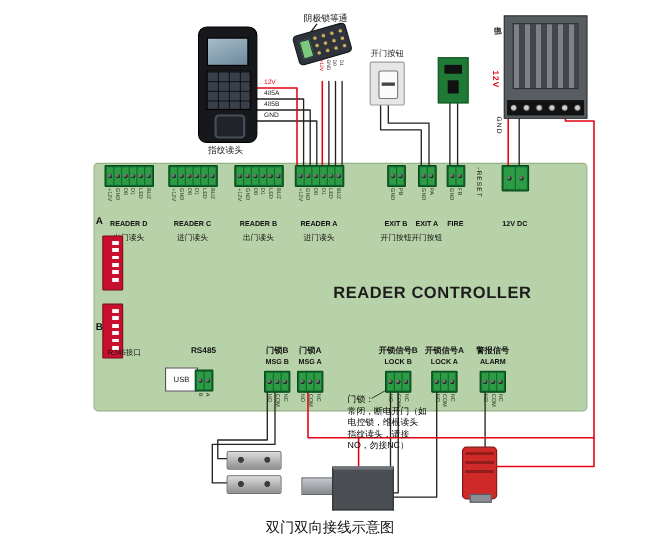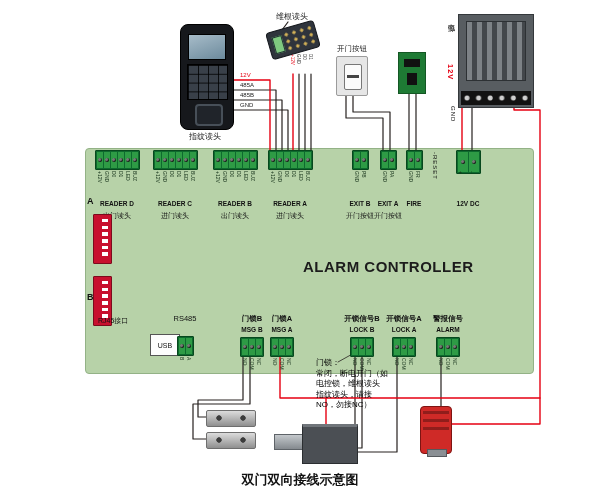--- a/index.html
+++ b/index.html
@@ -110,29 +110,29 @@
       border:1px solid #55595d;}
   
   .wlbl{position:absolute;font-size:6px;color:#222;z-index:4;white-space:nowrap;}
   .wlbl.red{color:var(--wire-red,#e60012);}
   .wglab{position:absolute;top:54px;writing-mode:vertical-rl;font-size:4.5px;color:#222;
       z-index:4;white-space:nowrap;}
   .wglab.red{color:var(--wire-red,#e60012);}
   .note{position:absolute;left:316px;top:358px;width:112px;font-size:8px;line-height:10.5px;
       color:#000;z-index:4;}
   .caption{position:absolute;left:0;top:471px;width:100%;text-align:center;font-size:13px;
-      font-weight:bold;color:#111;z-index:4;}
+      font-weight:normal;color:#111;z-index:4;}
 </style>
 </head>
 <body>
 
 <div id="stage">
 
   <div class="board"></div>
-  <div class="board-title">ALARM CONTROLLER</div>
+  <div class="board-title">READER CONTROLLER</div>
 
   <svg id="wires" width="600" height="500">
     <g stroke-linejoin="round" stroke-linecap="round">
       <path class="wk" d="M232 90 H276 V152"></path>
       <path class="wk" d="M232 100 H282 V152"></path>
       <path class="wk" d="M232 110 H288 V152"></path>
       <path class="wk" d="M299 74 V152"></path>
       <path class="wk" d="M305 74 V152"></path>
       <path class="wk" d="M311 74 V152"></path>
       <path class="wk" d="M346 94 V118 H383 V152"></path>
@@ -163,21 +163,21 @@
     <div class="fp-screen"></div>
     <div class="fp-keypad"></div>
     <div class="fp-sensor"></div>
   </div>
   <div class="lbl" style="left:189px;top:131px;">指纹读头</div>
 
   <div class="wg">
     <div class="wg-screen"></div>
     <div class="wg-keys"></div>
   </div>
-  <div class="lbl" style="left:276px;top:11px;">维根读头</div>
+  <div class="lbl" style="left:276px;top:11px;">阴极锁等通</div>
 
   <div class="btn-dev">
     <div class="btn-inner"></div>
   </div>
   <div class="lbl" style="left:337px;top:44px;font-size:7.5px;">开门按钮</div>
 
   <div class="pcb">
     <div class="chip c1"></div>
     <div class="chip c2"></div>
   </div>
@@ -379,21 +379,21 @@
   </div>
 
   <div class="rowlbl" style="left:87px;top:196px;">A</div>
   <div class="rowlbl" style="left:87px;top:292px;">B</div>
   <div class="dip" style="top:214px;"></div>
   <div class="dip" style="top:276px;"></div>
 
   <div class="smalllbl" style="left:98px;top:316px;">RJ45接口</div>
   <div class="usbbox">USB</div>
   <div class="tgroup bot" style="left:165px;width:40px;">
-    <div class="glabel" style="font-weight:normal;">RS485</div>
+    <div class="glabel" style="font-weight:bold;">RS485</div>
     <div class="tstrip" style="margin-top:13px;">
         <span class="pin">
           <span class="screw"></span>
           <span class="pinlab">B</span>
         </span>
         <span class="pin">
           <span class="screw"></span>
           <span class="pinlab">A</span>
         </span>
       </div>

